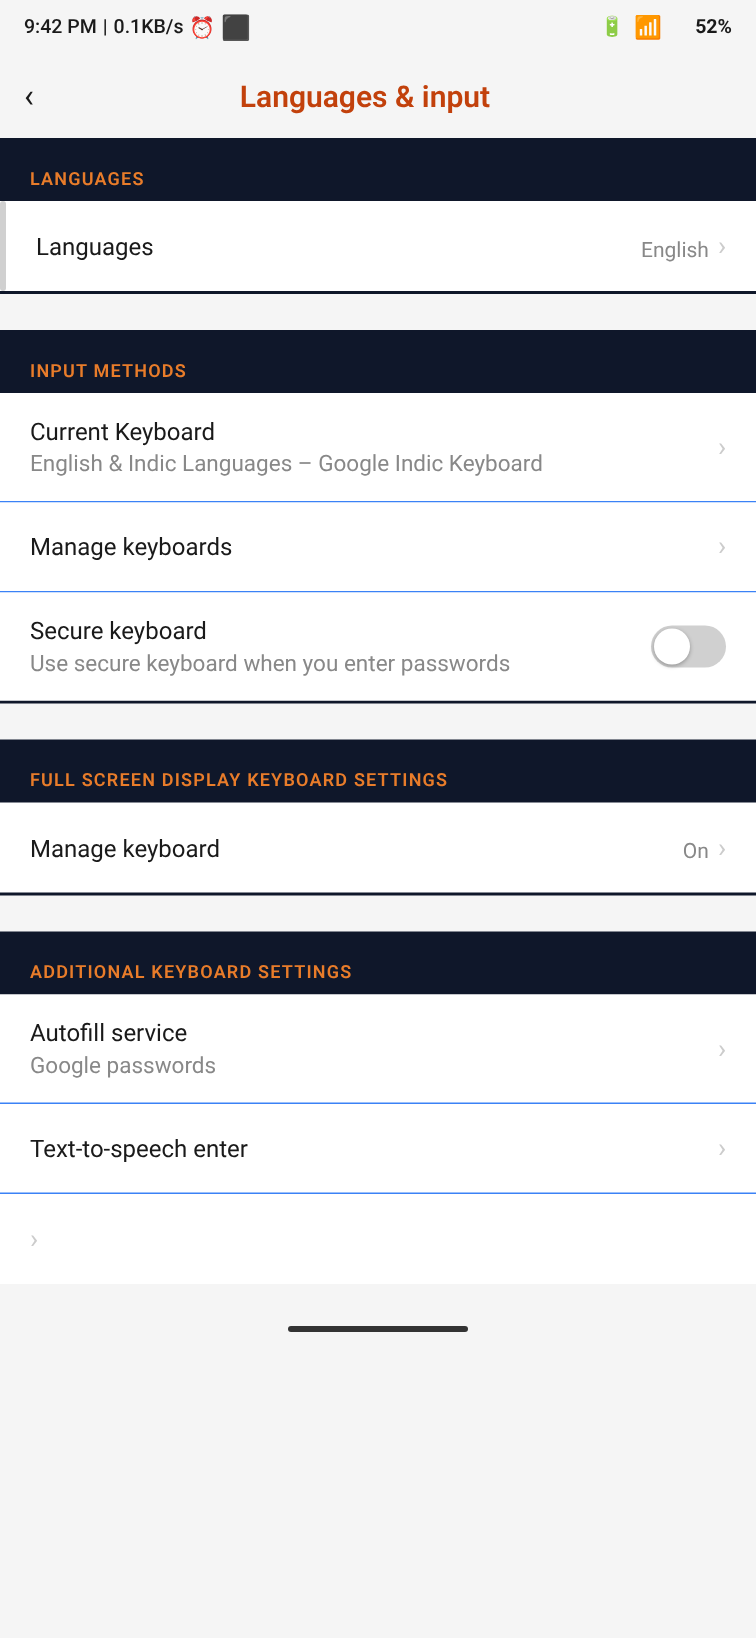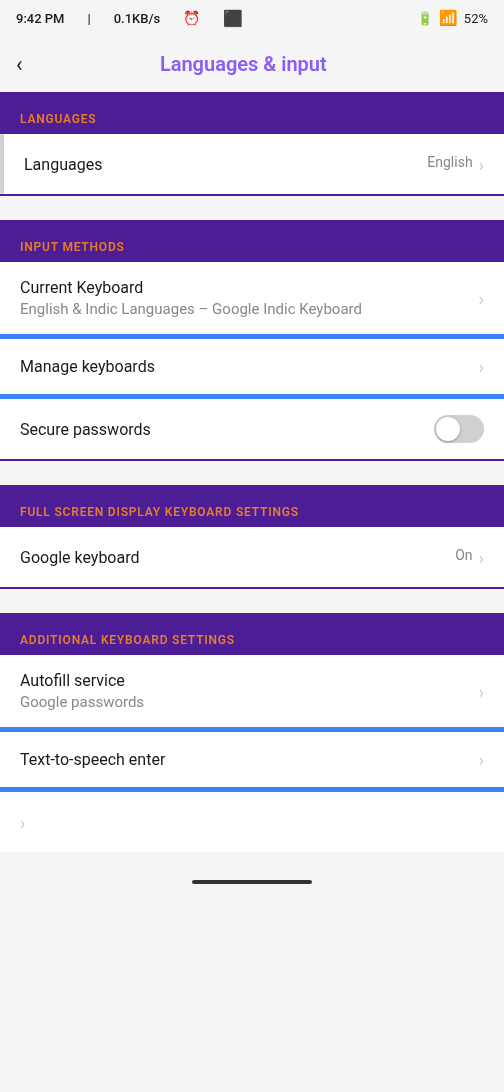--- a/index.html
+++ b/index.html
@@ -19,21 +19,21 @@
       align-items: center;
       justify-content: space-between;
       padding: 6px 16px;
       background: #f5f5f5;
       height: 36px;
     }
 
     .status-left {
       display: flex;
       align-items: center;
-      gap: 23px;
+      gap: 4px;
       font-size: 13px;
       font-weight: 500;
     }
 
     .status-right {
       display: flex;
       align-items: center;
       gap: 6px;
     }
 
@@ -51,26 +51,26 @@
       font-size: 22px;
       color: #1a1a1a;
       padding: 4px 8px 4px 0;
     }
 
     .header-title {
       flex: 1;
       text-align: center;
       font-size: 20px;
       font-weight: 600;
-      color: #8b5cf6;
+      color: #c2410c;
       margin-right: 32px;
     }
 
     .content {
-      background: #4c1d95;
+      background: #0f172a;
     }
 
     .section-label {
       padding: 20px 20px 8px 20px;
       font-size: 12px;
       font-weight: 600;
       color: #e87c2a;
       letter-spacing: 0.8px;
       text-transform: uppercase;
     }
@@ -79,21 +79,21 @@
       background: #ffffff;
       margin: 0 0 2px 0;
     }
 
     .setting-item {
       display: flex;
       align-items: center;
       justify-content: space-between;
       padding: 16px 20px;
       background: #ffffff;
-      border-bottom: 5px solid #3b82f6;
+      border-bottom: 1px solid #3b82f6;
       cursor: pointer;
       min-height: 60px;
     }
 
     .setting-item:last-child {
       border-bottom: none;
     }
 
     .setting-item-left {
       flex: 1;
@@ -106,21 +106,21 @@
     }
 
     .setting-item-subtitle {
       font-size: 15px;
       color: #888888;
       margin-top: 3px;
     }
 
     .setting-item-right {
       display: flex;
-      align-items: flex-start;
+      align-items: flex-end;
       gap: 6px;
       color: #aaaaaa;
       font-size: 14px;
     }
 
     .chevron {
       font-size: 18px;
       color: #cccccc;
     }
 
@@ -190,21 +190,21 @@
     <span style="font-size:14px;">⏰</span>
 
     <span style="color:#e53935; font-size:16px;">⬛</span>
   </div>
   <div class="status-right">
 
     <span style="font-size:13px;">🔋</span>
 
     <span style="font-size:15px;">📶</span>
 
-    <span style="font-size:13px; font-weight:400;">
+    <span style="font-size:13px; font-weight:700;margin-left:16px;">
       <span>52</span>%
     </span>
   </div>
 </div>
 
 <div class="header">
   <span class="back-btn">‹</span>
   <span class="header-title">Languages &amp; input</span>
 </div>
 
@@ -249,38 +249,39 @@
         <div class="setting-item-left">
           <div class="setting-item-title">Manage keyboards</div>
         </div>
         <div class="setting-item-right">
           <span class="chevron">›</span>
         </div>
       </div>
 
       <div class="setting-item">
         <div class="setting-item-left">
-          <div class="setting-item-title">Secure passwords</div>
+          <div class="setting-item-title">Secure keyboard</div>
+          <div class="setting-item-subtitle">Use secure keyboard when you enter passwords</div>
         </div>
         <div class="toggle-container">
           <div class="toggle"></div>
         </div>
       </div>
 
     </div>
   </div>
 
   <div class="divider-section"></div>
 
   <div>
     <div class="section-label">FULL SCREEN DISPLAY KEYBOARD SETTINGS</div>
     <div class="card">
       <div class="setting-item">
         <div class="setting-item-left">
-          <div class="setting-item-title">Google keyboard</div>
+          <div class="setting-item-title">Manage keyboard</div>
         </div>
         <div class="setting-item-right">
           <span style="color:#888;">On</span>
           <span class="chevron">›</span>
         </div>
       </div>
     </div>
   </div>
 
   <div class="divider-section"></div>

